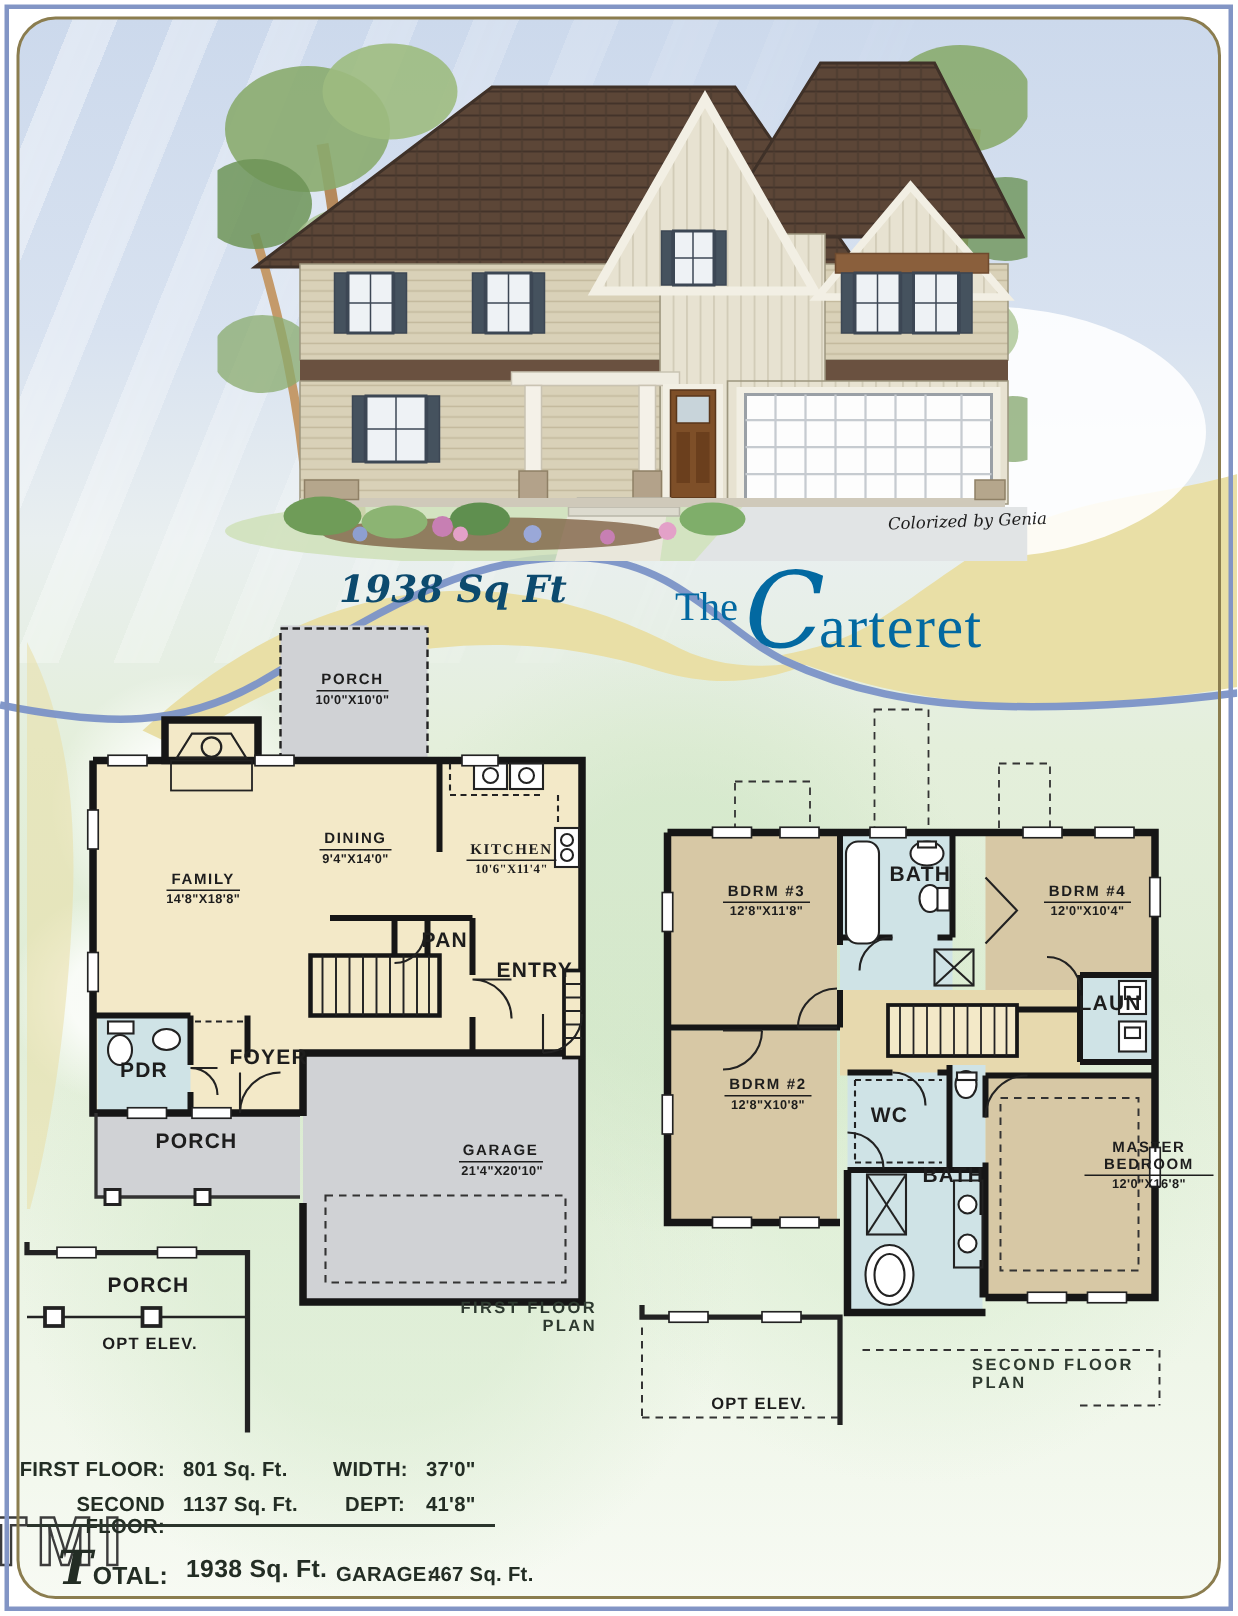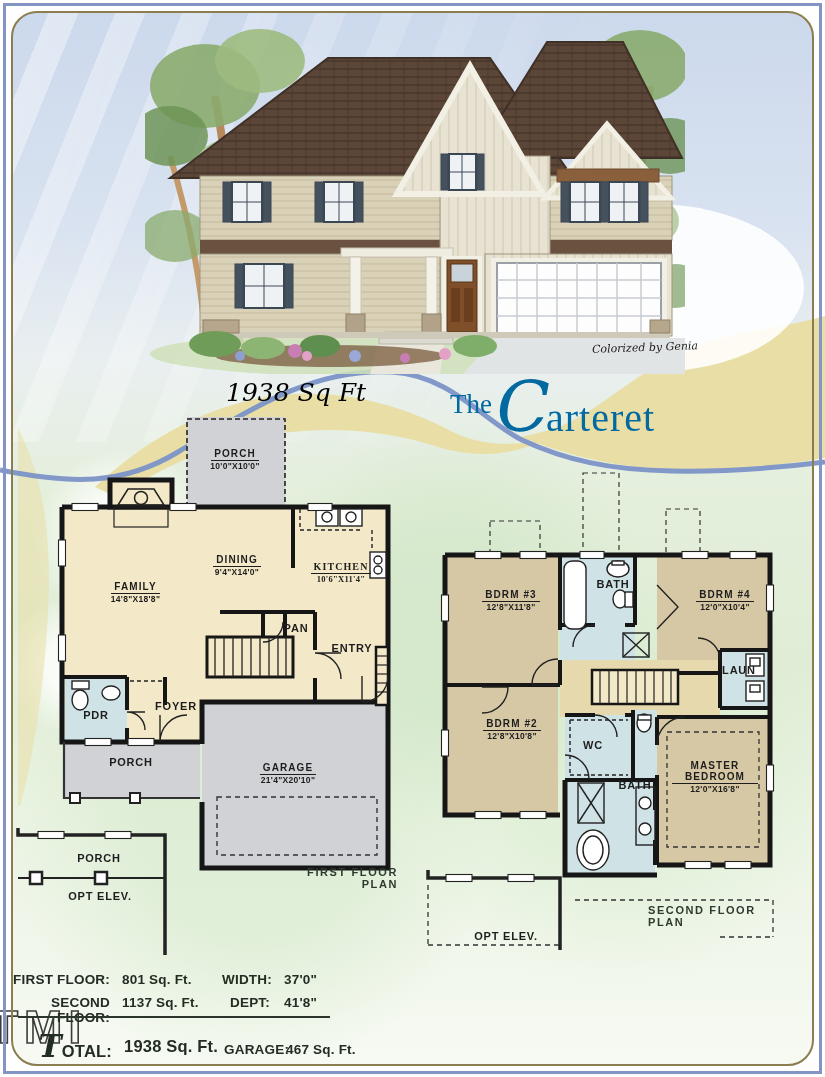--- a/index.html
+++ b/index.html
@@ -21,31 +21,31 @@
   .ribbon{position:absolute;left:0;top:0;z-index:1;}
   .house{position:absolute;left:145px;top:6px;z-index:2;}
   .plansvg{position:absolute;z-index:2;}
   
   .outer-frame{position:absolute;inset:3px;border:3px solid #8295c5;z-index:6;pointer-events:none;}
   .inner-frame{position:absolute;inset:11px;border:2px solid #8b7d4f;border-radius:26px;z-index:6;pointer-events:none;}
   
   .credit{position:absolute;left:592px;top:341px;width:110px;z-index:3;
           font-family:"DejaVu Serif",serif;font-style:italic;font-size:11px;color:#1c1c1c;transform:rotate(-2deg);}
   .sqft{position:absolute;left:226px;top:378px;z-index:3;
-        font-family:"DejaVu Serif",serif;font-style:italic;font-size:25px;font-weight:normal;color:#000000;}
+        font-family:"DejaVu Serif",serif;font-style:italic;font-size:25px;font-weight:bold;color:#0c4a6e;}
   .title{position:absolute;left:450px;top:388px;z-index:3;color:#0369a1;white-space:nowrap;}
   .title-the{font-family:"Liberation Serif",serif;font-size:27px;vertical-align:18px;}
   .title-name{display:inline-block;font-family:"Liberation Serif",serif;font-size:40px;letter-spacing:1px;}
   .title-name::first-letter{font-size:70px;font-style:italic;font-family:"DejaVu Serif",serif;line-height:.55;letter-spacing:-4px;}
   
   .rl{position:absolute;text-align:center;color:#1d1d1d;z-index:3;line-height:1.1;}
   .rn{display:inline-block;font-size:10px;letter-spacing:1.1px;font-weight:700;
       border-bottom:1px solid #1d1d1d;padding:0 3px 1px;}
   .rd{display:block;font-size:8.5px;letter-spacing:.3px;font-weight:700;margin-top:1px;}
-  .plain .rn{border-bottom:none;font-size:11px;letter-spacing:.8px;}
+  .plain .rn{border-bottom:none;font-size:14px;letter-spacing:.8px;}
   .plancap{position:absolute;font-size:11px;font-weight:bold;letter-spacing:1.6px;color:#2e3a30;z-index:3;}
   
   .stats{position:absolute;left:0;top:966px;width:420px;z-index:3;color:#232d24;}
   .srow{position:absolute;left:0;display:flex;font-weight:700;font-size:13.5px;letter-spacing:.2px;}
   .srow .l1{width:110px;text-align:right;}
   .srow .v1{width:100px;margin-left:12px;}
   .srow .l2{width:48px;text-align:right;}
   .srow .v2{margin-left:14px;}
   .srow.r1{top:6px;} .srow.r2{top:29px;}
   .srow.r3{top:71px;font-size:16.5px;}
@@ -456,21 +456,21 @@
   </div>
   <div class="rl plain" style="left:150px;top:696px;width:52px;">
     <span class="rn">FOYER</span>
   </div>
   <div class="rl plain" style="left:76px;top:705px;width:40px;">
     <span class="rn">PDR</span>
   </div>
   <div class="rl plain" style="left:92px;top:752px;width:78px;">
     <span class="rn">PORCH</span>
   </div>
-  <div class="rl" style="left:238px;top:757px;width:100px;">
+  <div class="rl" style="left:262px;top:757px;width:100px;text-align:right;">
     <span class="rn">GARAGE</span>
     <span class="rd">21'4"X20'10"</span>
   </div>
   <div class="plancap" style="left:283px;top:866px;width:115px;text-align:right;">FIRST  FLOOR PLAN</div>
   <div class="rl plain" style="left:60px;top:848px;width:78px;">
     <span class="rn">PORCH</span>
   </div>
   <div class="rl plain" style="left:52px;top:886px;width:96px;">
     <span class="rn" style="font-size:11px;">OPT  ELEV.</span>
   </div>
@@ -492,21 +492,21 @@
   <div class="rl" style="left:463px;top:713px;width:98px;">
     <span class="rn">BDRM #2</span>
     <span class="rd">12'8"X10'8"</span>
   </div>
   <div class="rl plain" style="left:576px;top:735px;width:34px;">
     <span class="rn">WC</span>
   </div>
   <div class="rl plain" style="left:612px;top:775px;width:46px;">
     <span class="rn">BATH</span>
   </div>
-  <div class="rl" style="left:665px;top:760px;width:100px;">
+  <div class="rl" style="left:716px;top:760px;width:100px;">
     <span class="rn" style="white-space:normal;display:inline-block;max-width:80px;">MASTER BEDROOM</span>
     <span class="rd">12'0"X16'8"</span>
   </div>
   <div class="plancap" style="left:648px;top:904px;width:132px;">SECOND  FLOOR PLAN</div>
   <div class="rl plain" style="left:458px;top:926px;width:96px;">
     <span class="rn" style="font-size:11px;">OPT  ELEV.</span>
   </div>
 
   <div class="logo">TMI</div>
   <div class="stats">

